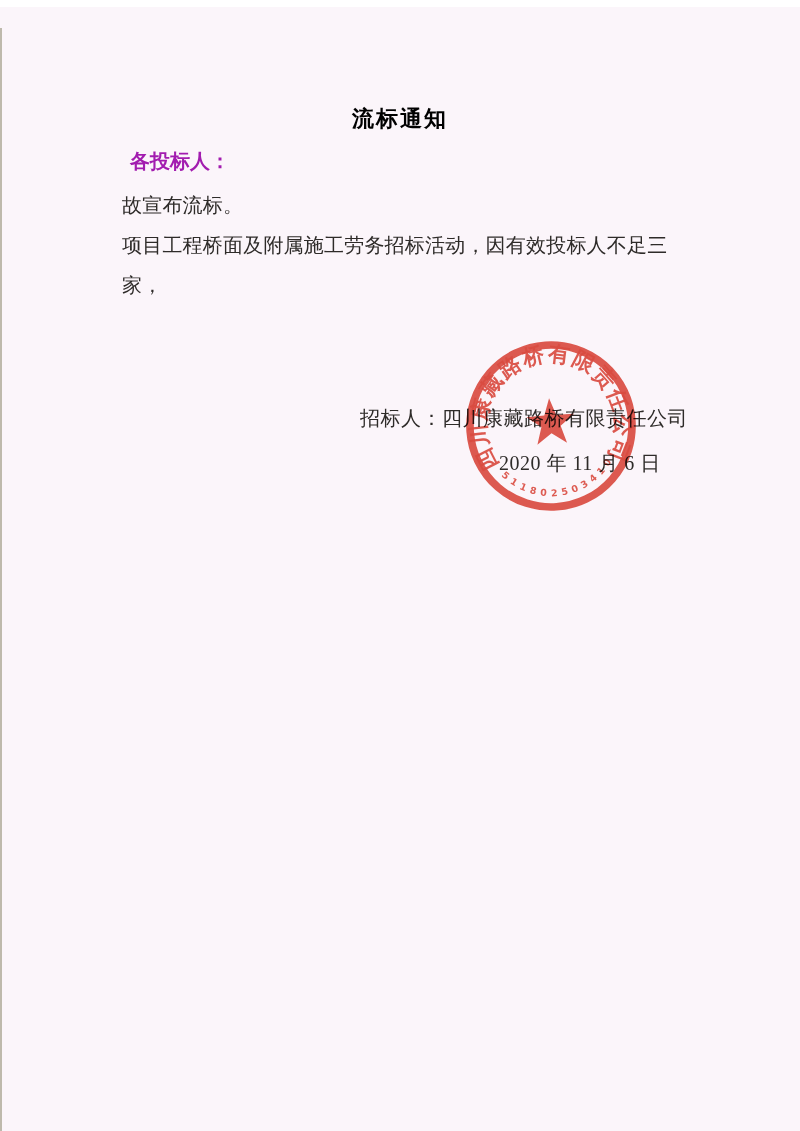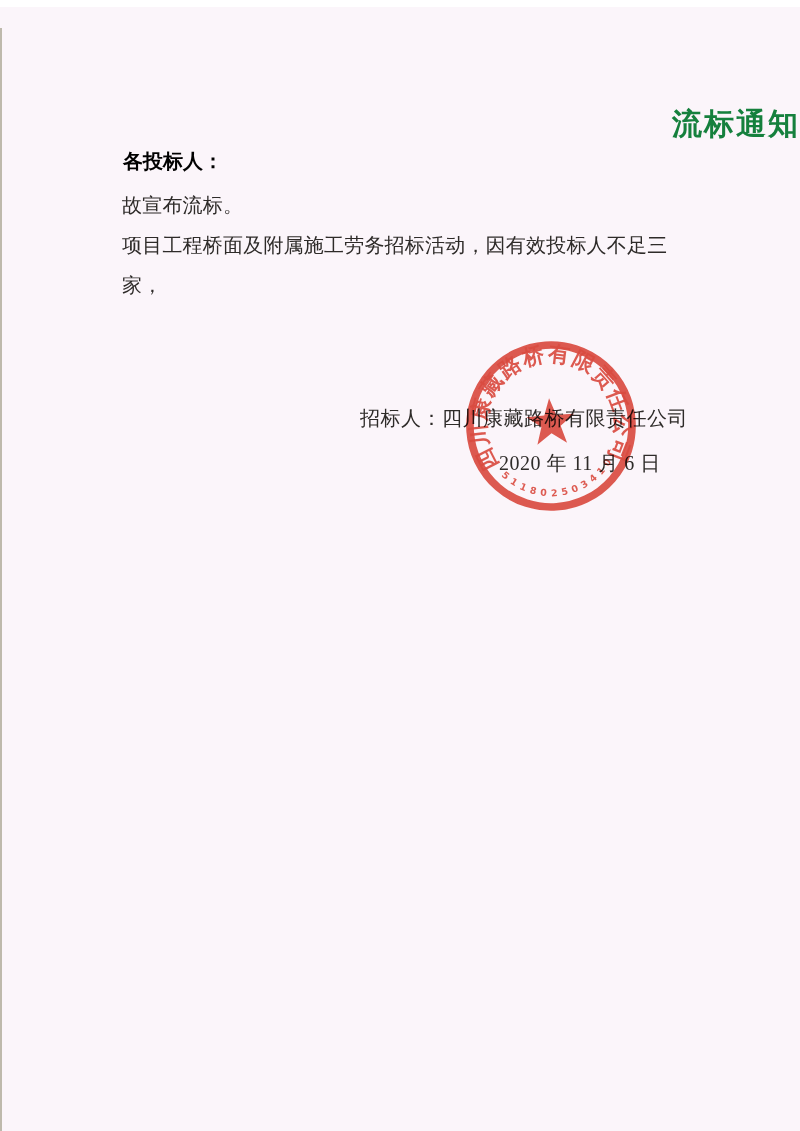--- a/index.html
+++ b/index.html
@@ -27,32 +27,32 @@
     left: 0; top: 28px; bottom: 0;
     width: 2px;
     background: #a9a491;
     opacity: 0.75;
   }
   .doc-title {
     position: absolute;
     left: 0; top: 104px;
     width: 100%;
     margin: 0;
-    text-align: right;
-    font-size: 30px;
+    text-align: center;
+    font-size: 22px;
     font-weight: 700;
     letter-spacing: 2px;
-    color: #15803d;
+    color: #000000;
   }
   .salutation {
     position: absolute;
-    left: 123px; top: 148px;
+    left: 130px; top: 148px;
     font-size: 20px;
     font-weight: 600;
-    color: #000000;
+    color: #a21caf;
   }
   .body-paragraph {
     position: absolute;
     left: 122px; top: 185px;
     width: 566px;
     font-size: 20px;
     line-height: 40px;
     letter-spacing: 0.2px;
   }
   .body-line.indent {

